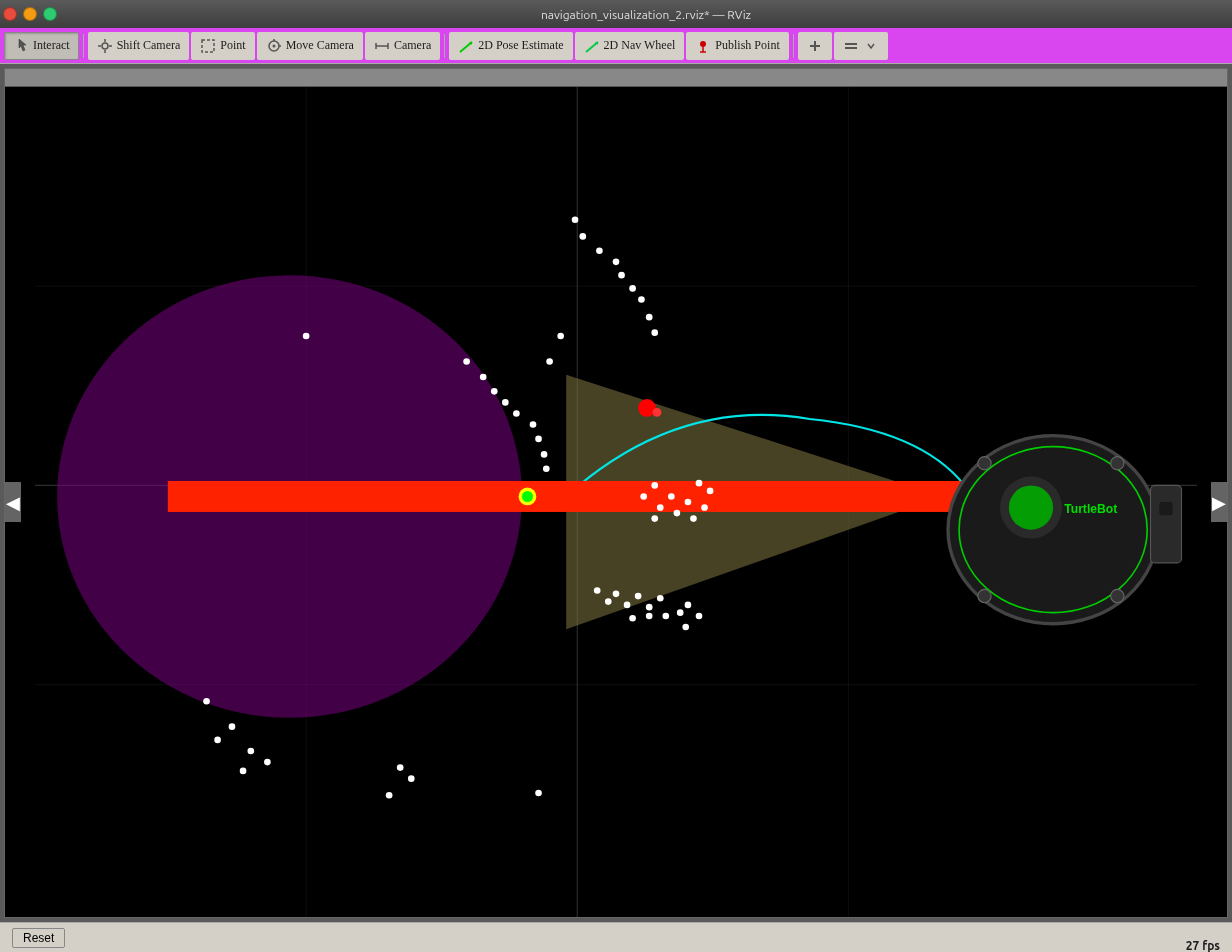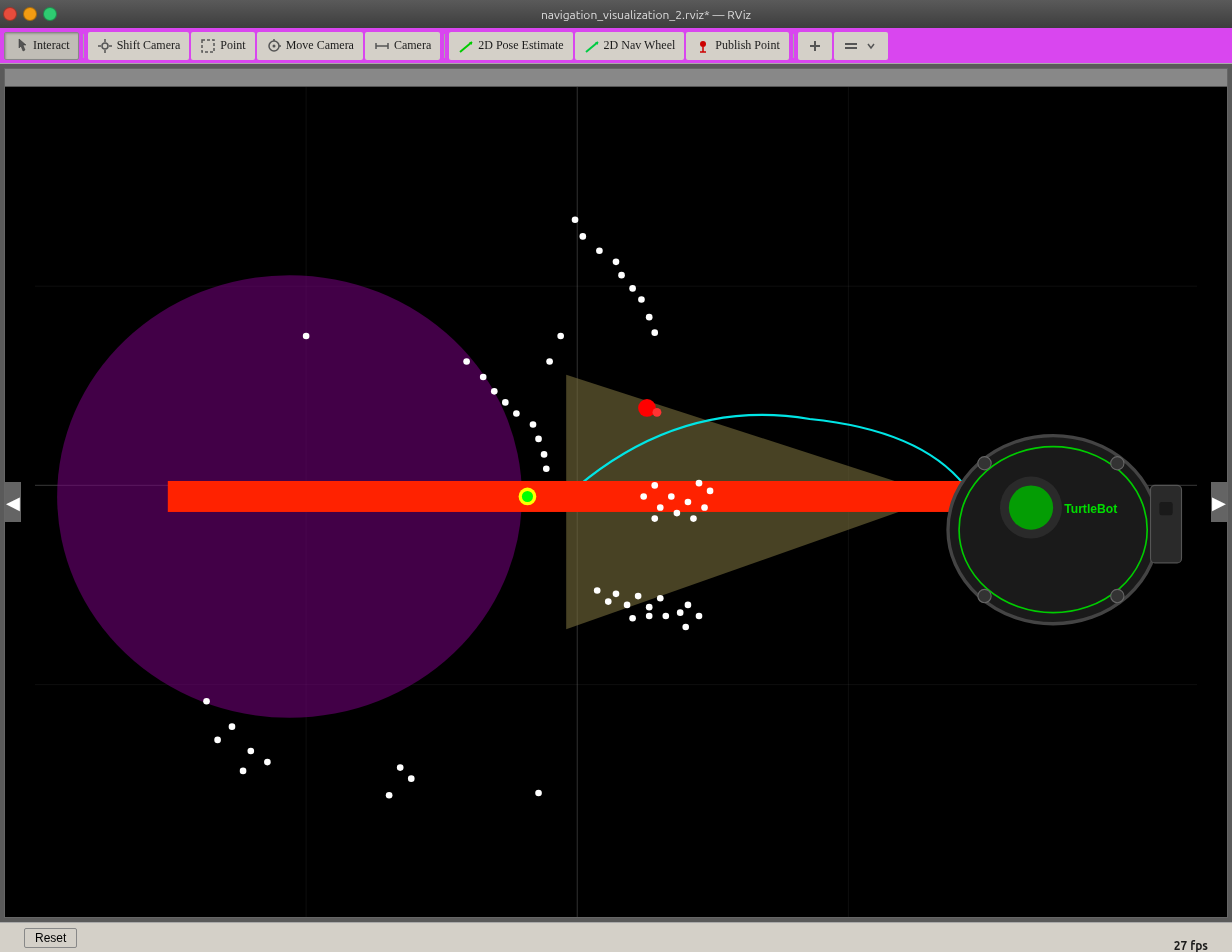--- a/index.html
+++ b/index.html
@@ -139,21 +139,21 @@
     .nav-arrow-left { left: 0; }
     .nav-arrow-right { right: 0; }
 
     
     #statusbar {
       height: 30px;
       background: #d4d0c8;
       border-top: 1px solid #aaa;
       display: flex;
       align-items: center;
-      padding: 0 24px;
+      padding: 0 12px;
       gap: 8px;
       font-size: 12px;
       color: #1a1a1a;
     }
     #reset-btn {
       padding: 2px 10px;
       background: #d4d0c8;
       border: 1px solid #888;
       border-radius: 2px;
       cursor: pointer;

